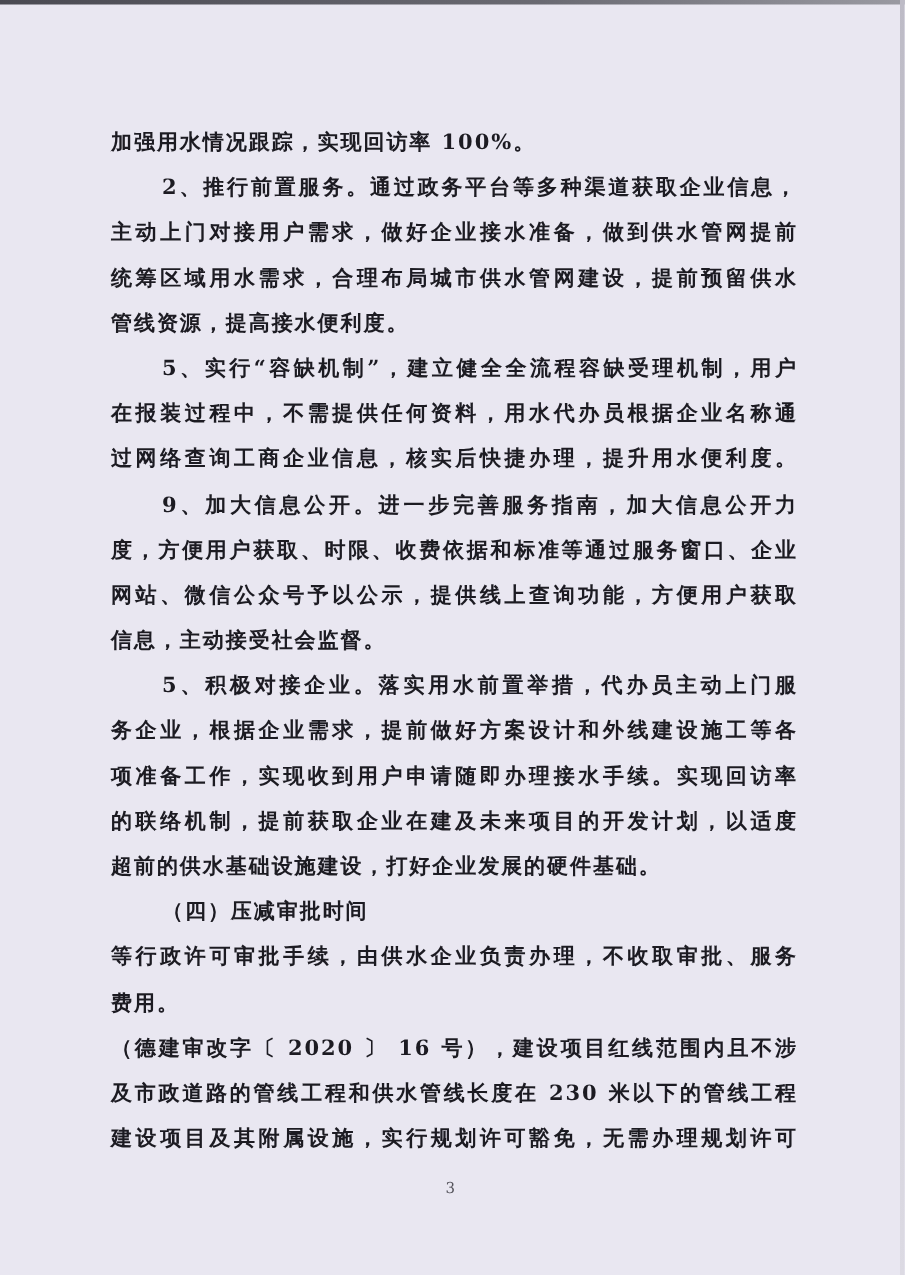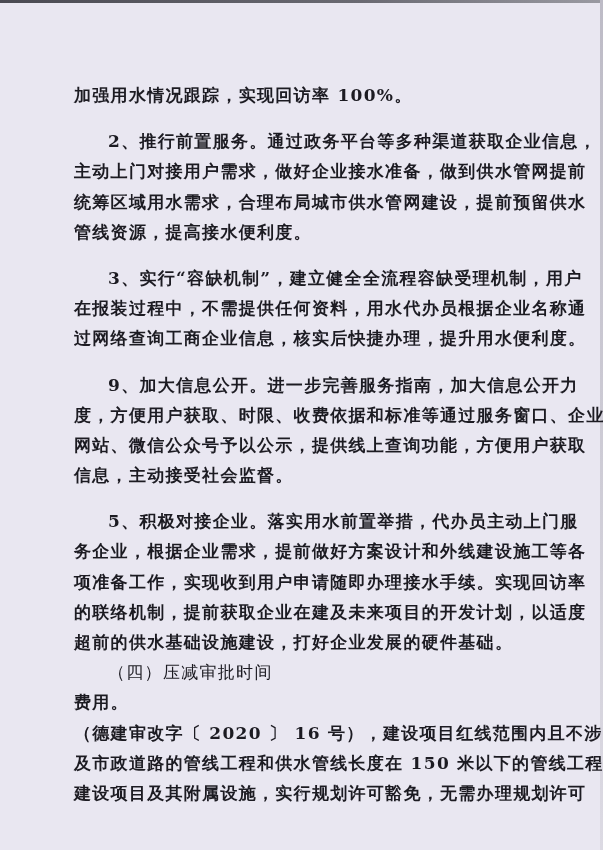--- a/index.html
+++ b/index.html
@@ -16,60 +16,61 @@
   .right-edge {
     position: absolute; right: 0; top: 0; width: 3px; height: 850px;
     background: linear-gradient(to bottom, #bdbbc6, #dcdae3);
   }
   .page {
     position: absolute; left: 74px; top: 80px; width: 458px;
     color: #1c1b22;
   }
   .line {
     height: 30.2px; line-height: 30.2px;
-    font-size: 17px; font-weight: bold;
+    font-size: 14px; font-weight: bold;
     white-space: nowrap;
     letter-spacing: 1.3px;
     text-align: justify;
     text-align-last: justify;
   }
-  .line.indent { padding-left: 34px; margin-top: 16px; }
+  .line.indent { padding-left: 34px; }
   .line.last { text-align-last: left; }
-  .line.heading { padding-left: 34px; font-weight: normal; text-align-last: left; }
+  .line.heading { padding-left: 34px; font-weight: bold; text-align-last: left; }
   .page-number {
     position: absolute; left: 297px; top: 787px;
     font-size: 10px; color: #55545c;
     font-family: "DejaVu Serif", serif;
   }
 </style>
 </head>
 <body>
 
 <div class="top-edge"></div>
 <div class="right-edge"></div>
 
 <div class="page">
   <div class="line last">加强用水情况跟踪，实现回访率 100%。</div>
   <div class="line indent">2、推行前置服务。通过政务平台等多种渠道获取企业信息，</div>
   <div class="line">主动上门对接用户需求，做好企业接水准备，做到供水管网提前</div>
   <div class="line">统筹区域用水需求，合理布局城市供水管网建设，提前预留供水</div>
   <div class="line last">管线资源，提高接水便利度。</div>
-  <div class="line indent">3、实行“容缺机制”，建立健全全流程容缺受理机制，用户</div>
+  <div class="line indent">5、实行“容缺机制”，建立健全全流程容缺受理机制，用户</div>
   <div class="line">在报装过程中，不需提供任何资料，用水代办员根据企业名称通</div>
   <div class="line">过网络查询工商企业信息，核实后快捷办理，提升用水便利度。</div>
   <div class="line indent">9、加大信息公开。进一步完善服务指南，加大信息公开力</div>
   <div class="line">度，方便用户获取、时限、收费依据和标准等通过服务窗口、企业</div>
   <div class="line">网站、微信公众号予以公示，提供线上查询功能，方便用户获取</div>
   <div class="line last">信息，主动接受社会监督。</div>
   <div class="line indent">5、积极对接企业。落实用水前置举措，代办员主动上门服</div>
   <div class="line">务企业，根据企业需求，提前做好方案设计和外线建设施工等各</div>
   <div class="line">项准备工作，实现收到用户申请随即办理接水手续。实现回访率</div>
   <div class="line">的联络机制，提前获取企业在建及未来项目的开发计划，以适度</div>
   <div class="line last">超前的供水基础设施建设，打好企业发展的硬件基础。</div>
   <div class="line heading">（四）压减审批时间</div>
+  <div class="line">等行政许可审批手续，由供水企业负责办理，不收取审批、服务</div>
   <div class="line last">费用。</div>
   <div class="line">（德建审改字〔 2020 〕 16 号），建设项目红线范围内且不涉</div>
-  <div class="line">及市政道路的管线工程和供水管线长度在 150 米以下的管线工程</div>
+  <div class="line">及市政道路的管线工程和供水管线长度在 230 米以下的管线工程</div>
   <div class="line">建设项目及其附属设施，实行规划许可豁免，无需办理规划许可</div>
 
 </div>
 
 <div class="page-number">3</div>
 
 </body></html>

